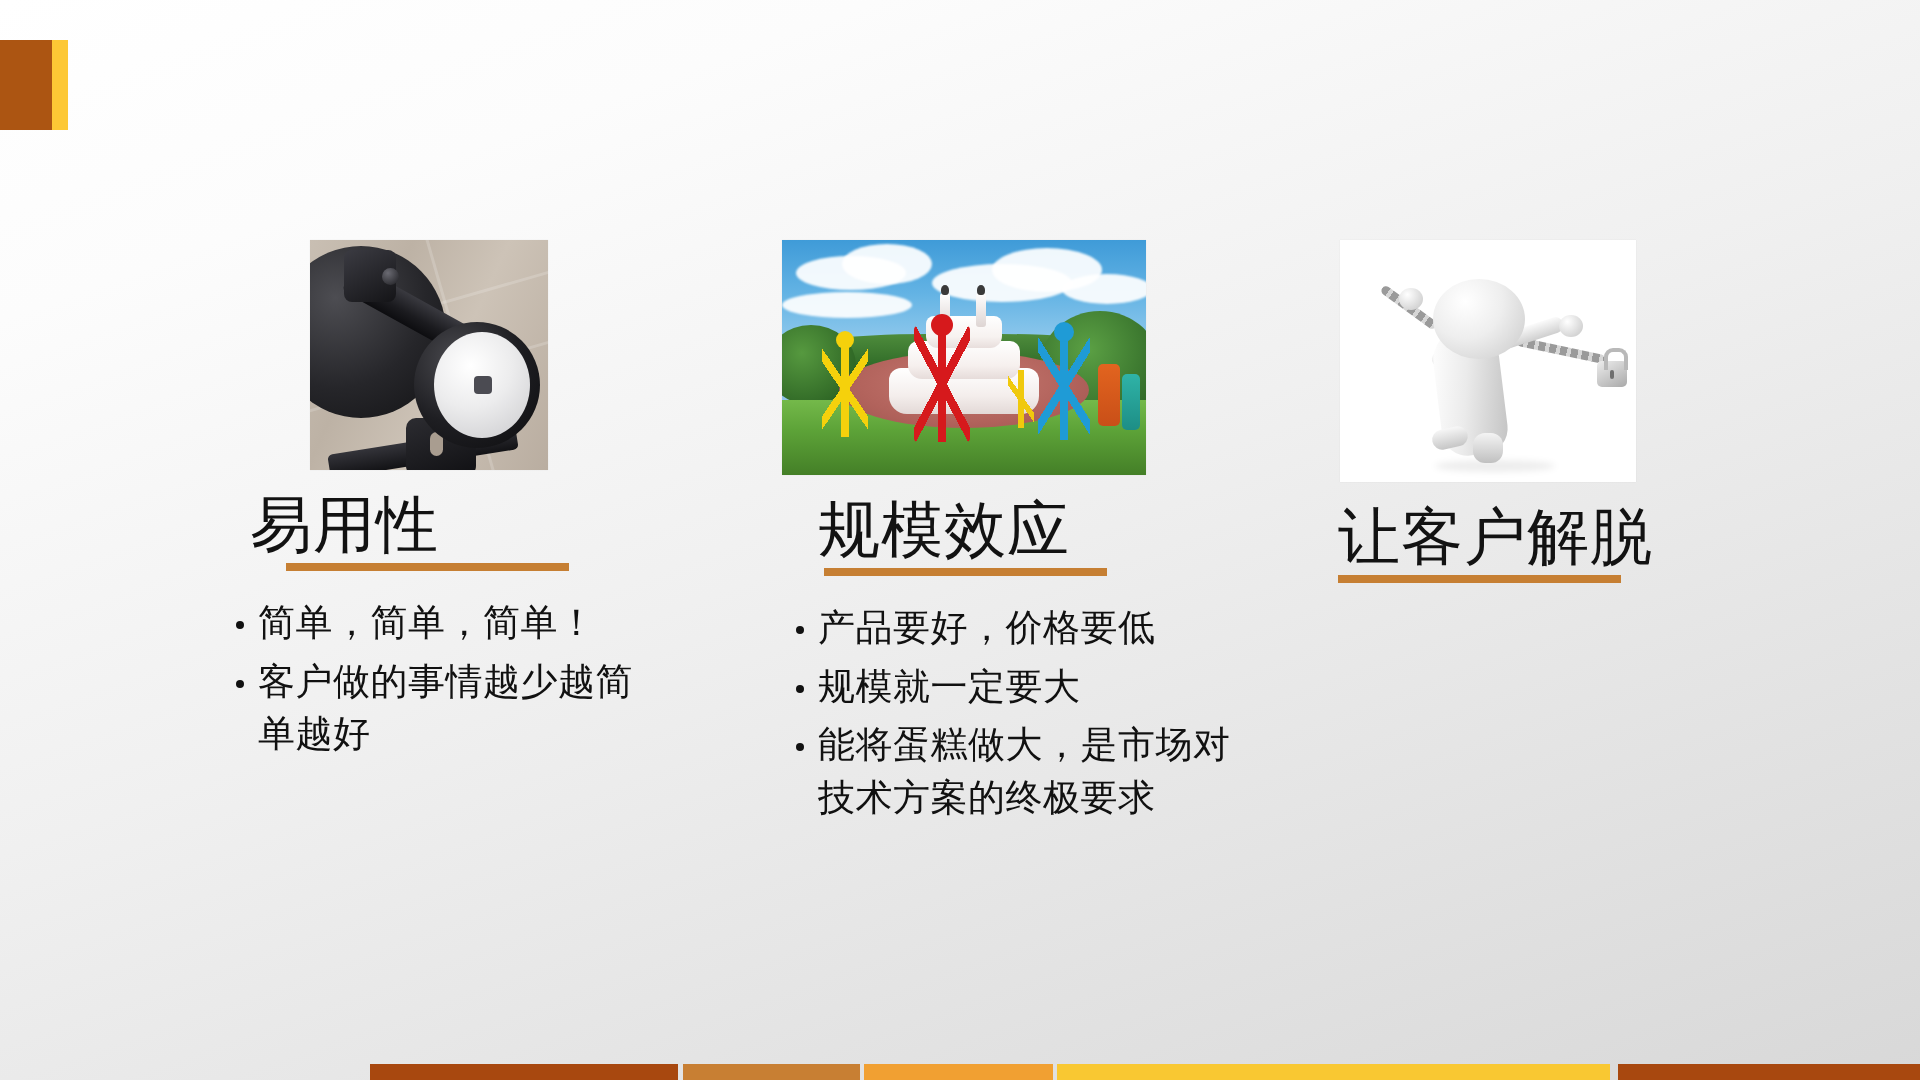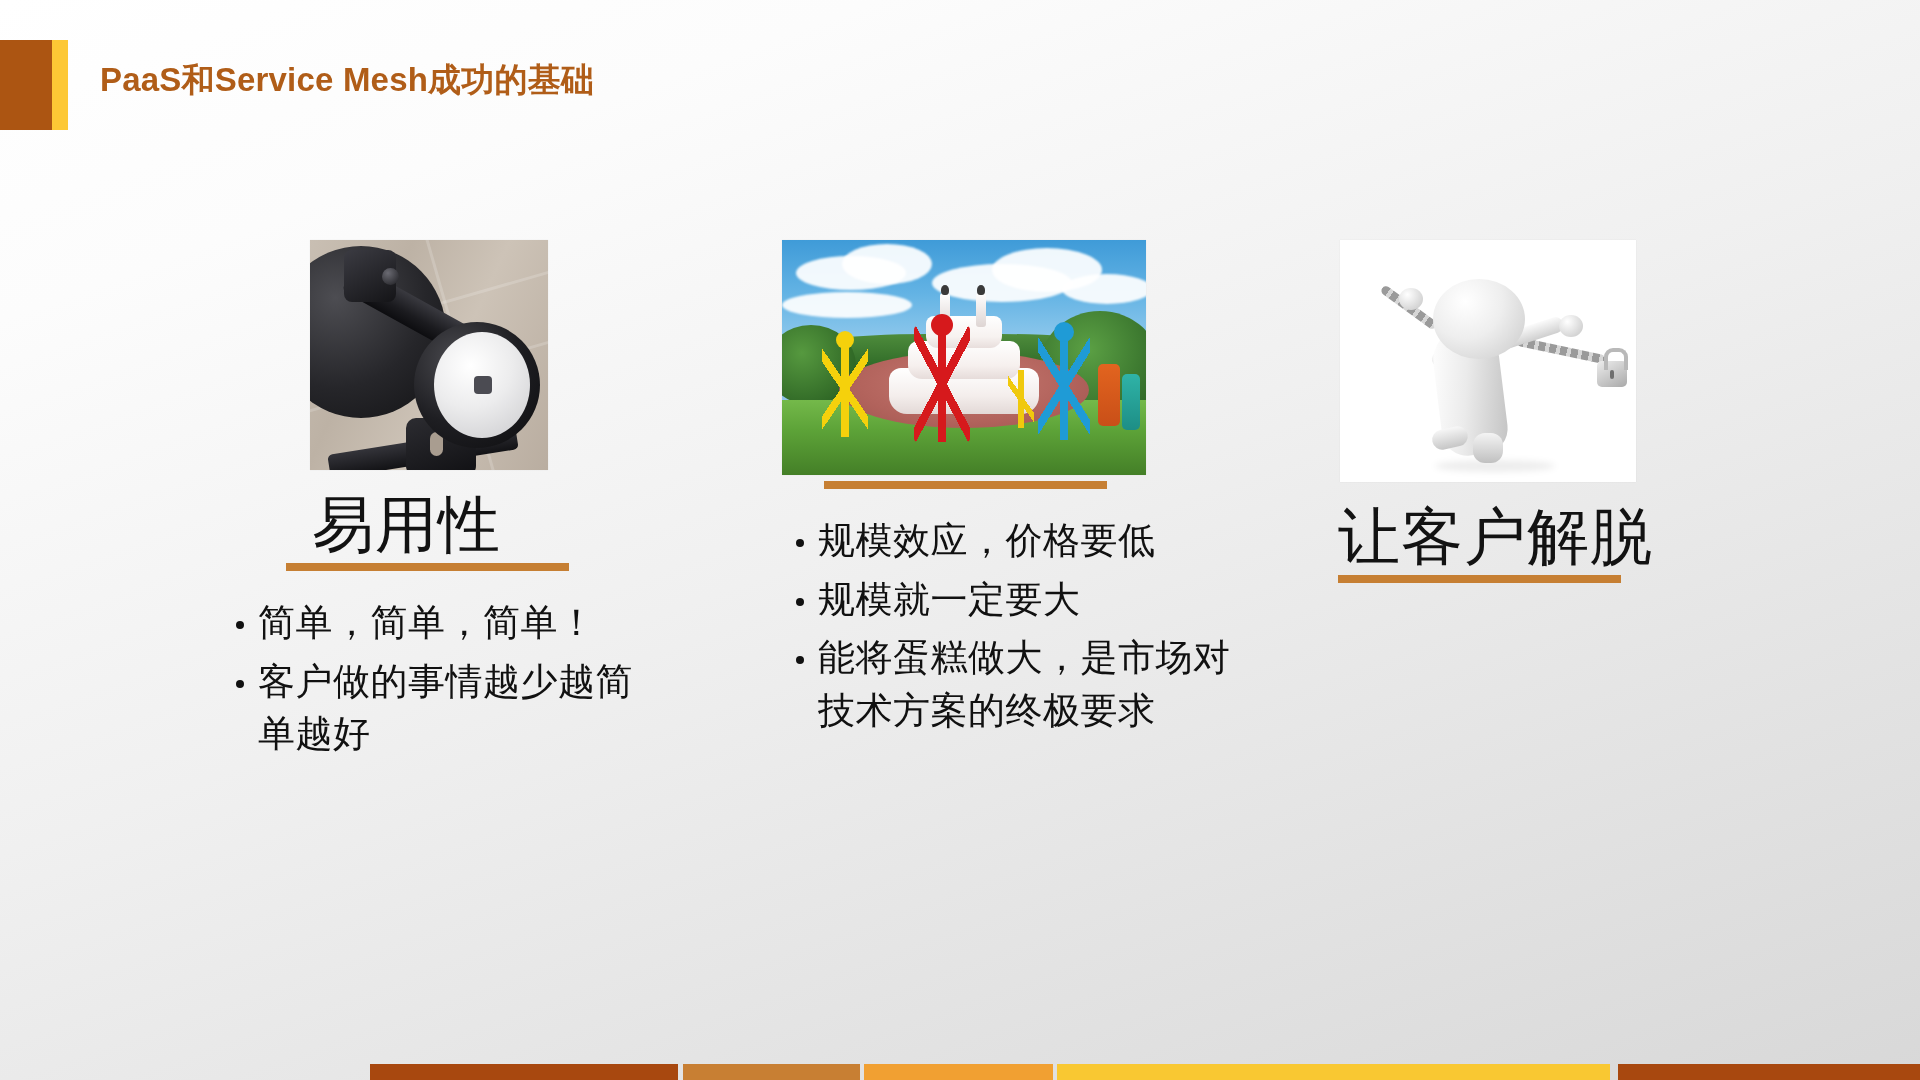--- a/index.html
+++ b/index.html
@@ -360,21 +360,21 @@
   
   .heading {
     margin-top: 22px;
     font-size: 62px;
     line-height: 1.05;
     font-weight: 400;
     color: #121212;
     letter-spacing: 1px;
     white-space: nowrap;
   }
-  .heading-1 { margin-left: 62px; }
+  .heading-1 { }
   .heading-2 { margin-left: 58px; }
   .heading-3 { margin-left: 18px; }
 
   .underline {
     height: 8px;
     background: #c67f33;
     margin-top: 6px;
   }
   .underline-1 { margin-left: 36px; width: 283px; }
   .underline-2 { margin-left: 64px; width: 283px; }
@@ -429,21 +429,20 @@
   .seg-4 { left: 1057px; width: 553px; background: #f9c832; }
   .seg-5 { left: 1618px; width: 302px; background: #a8480f; }
 </style>
 </head>
 <body>
 
 <div class="slide">
 
   <div class="title-bar-brown"></div>
   <div class="title-bar-yellow"></div>
-  <div class="slide-title">PaaS和Service Mesh成功的基础</div>
 
   <div class="columns">
 
     <div class="col col-1">
       <div class="thumb thumb-1">
         <div class="ph-wheel">
           <div class="pave1"></div>
           <div class="pave2"></div>
           <div class="pave3"></div>
           <div class="tire-big"></div>
@@ -487,23 +486,24 @@
           <div class="candle cd1"></div>
           <div class="candle cd2"></div>
           <div class="figure fig-yellow"></div>
           <div class="figure fig-red"></div>
           <div class="figure fig-small-y"></div>
           <div class="figure fig-blue"></div>
           <div class="figure fig-orange"></div>
           <div class="figure fig-teal"></div>
         </div>
       </div>
+      <div class="heading heading-2">规模效应</div>
       <div class="underline underline-2"></div>
       <ul class="bullets bullets-2">
-        <li>规模效应，价格要低</li>
+        <li>产品要好，价格要低</li>
         <li>规模就一定要大</li>
         <li>能将蛋糕做大，是市场对技术方案的终极要求</li>
       </ul>
     </div>
 
     <div class="col col-3">
       <div class="thumb thumb-3">
         <div class="ph-free">
           <div class="shadow"></div>
           <div class="chain chain-l"></div>

